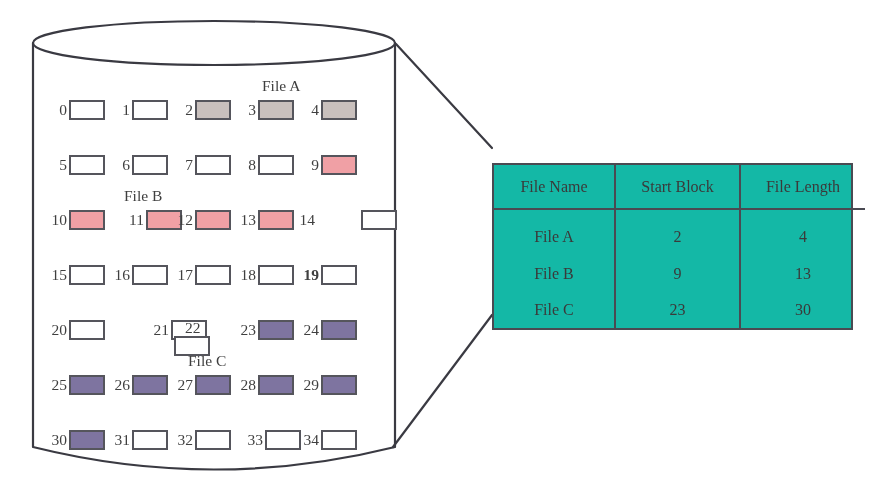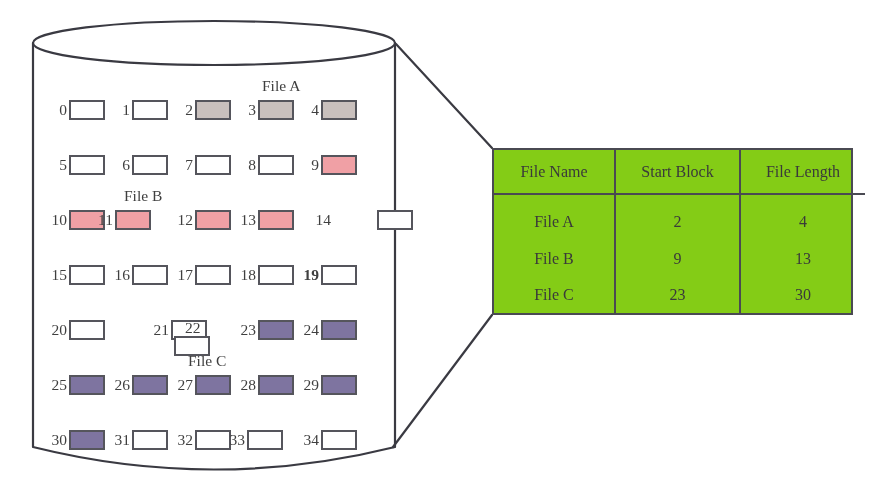--- a/index.html
+++ b/index.html
@@ -65,26 +65,26 @@
     position: absolute;
     font-size: 15.5px;
     line-height: 1;
     color: #3f3f3f;
     white-space: nowrap;
   }
   
   #alloc-table {
     position: absolute;
     left: 492px;
-    top: 148px;
+    top: 163px;
     width: 361px;
     height: 167px;
     border: 2px solid #4a4a52;
     box-sizing: border-box;
-    background: #84cc16;
+    background: #14b8a6;
   }
   #alloc-table table {
     border-collapse: collapse;
     width: 100%;
     height: 100%;
     table-layout: fixed;
   }
   #alloc-table th, #alloc-table td {
     text-align: center;
     font-weight: normal;
@@ -163,33 +163,33 @@
         <span class="block-box" style="background: rgb(255, 255, 255);"></span>
       </div>
       <div class="block-cell" style="left: 300px; top: 155px;">
         <span class="block-index">9</span>
         <span class="block-box" style="background: rgb(240, 160, 165);"></span>
       </div>
       <div class="block-cell" style="left: 48px; top: 210px;">
         <span class="block-index">10</span>
         <span class="block-box" style="background: rgb(240, 160, 165);"></span>
       </div>
-      <div class="block-cell" style="left: 94px; top: 210px;">
+      <div class="block-cell" style="left: 125px; top: 210px;">
         <span class="block-index">11</span>
         <span class="block-box" style="background: rgb(240, 160, 165);"></span>
       </div>
       <div class="block-cell" style="left: 174px; top: 210px;">
         <span class="block-index">12</span>
         <span class="block-box" style="background: rgb(240, 160, 165);"></span>
       </div>
       <div class="block-cell" style="left: 237px; top: 210px;">
         <span class="block-index">13</span>
         <span class="block-box" style="background: rgb(240, 160, 165);"></span>
       </div>
-      <div class="block-cell" style="left: 312px; top: 210px; gap: 44px;">
+      <div class="block-cell" style="left: 296px; top: 210px; gap: 44px;">
         <span class="block-index">14</span>
         <span class="block-box" style="background: rgb(255, 255, 255);"></span>
       </div>
       <div class="block-cell" style="left: 48px; top: 265px;">
         <span class="block-index">15</span>
         <span class="block-box" style="background: rgb(255, 255, 255);"></span>
       </div>
       <div class="block-cell" style="left: 111px; top: 265px;">
         <span class="block-index">16</span>
         <span class="block-box" style="background: rgb(255, 255, 255);"></span>
@@ -251,21 +251,21 @@
         <span class="block-box" style="background: rgb(126, 116, 160);"></span>
       </div>
       <div class="block-cell" style="left: 111px; top: 430px;">
         <span class="block-index">31</span>
         <span class="block-box" style="background: rgb(255, 255, 255);"></span>
       </div>
       <div class="block-cell" style="left: 174px; top: 430px;">
         <span class="block-index">32</span>
         <span class="block-box" style="background: rgb(255, 255, 255);"></span>
       </div>
-      <div class="block-cell" style="left: 226px; top: 430px;">
+      <div class="block-cell" style="left: 244px; top: 430px;">
         <span class="block-index">33</span>
         <span class="block-box" style="background: rgb(255, 255, 255);"></span>
       </div>
       <div class="block-cell" style="left: 300px; top: 430px;">
         <span class="block-index">34</span>
         <span class="block-box" style="background: rgb(255, 255, 255);"></span>
       </div>
       <div class="file-label" style="left: 262px; top: 78px;">File A</div>
       <div class="file-label" style="left: 124px; top: 188px;">File B</div>
       <div class="file-label" style="left: 188px; top: 353px;">File C</div>

